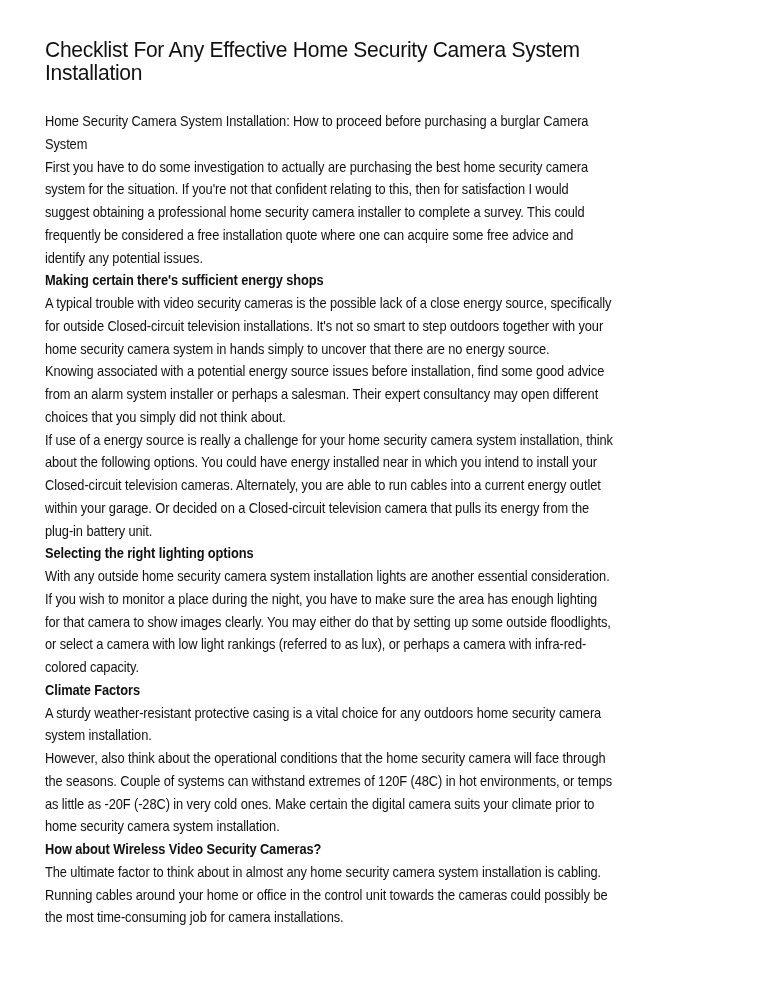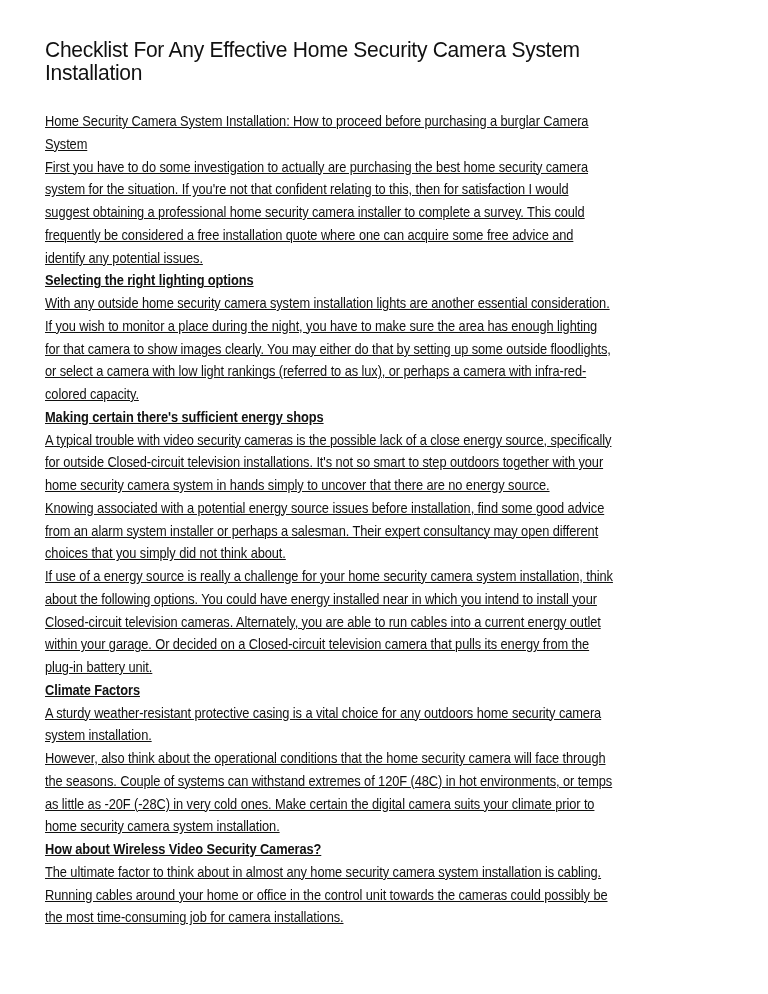--- a/index.html
+++ b/index.html
@@ -28,21 +28,20 @@
       margin: 0;
       letter-spacing: -0.3px;
       transform-origin: left top;
       transform: scaleX(0.935);
       white-space: nowrap;
       color: #111;
     }
     .title .tline { display: block; }
     .body {
       margin-top: 26px;
-      text-decoration: underline;
     }
     .line {
       display: block;
       font-size: 14.2px;
       line-height: 22.75px;
       height: 22.75px;
       white-space: nowrap;
       transform-origin: left top;
       transform: scaleX(0.905);
       letter-spacing: -0.1px;
@@ -66,41 +65,41 @@
       <span class="line">Home Security Camera System Installation: How to proceed before purchasing a burglar Camera</span>
       <span class="line">System</span>
       <span class="line">First you have to do some investigation to actually are purchasing the best home security camera</span>
       <span class="line">system for the situation. If you're not that confident relating to this, then for satisfaction I would</span>
       <span class="line">suggest obtaining a professional home security camera installer to complete a survey. This could</span>
       <span class="line">frequently be considered a free installation quote where one can acquire some free advice and</span>
       <span class="line">identify any potential issues.</span>
     </div>
 
     <div>
-      <span class="line heading">Selecting the right lighting options</span>
-      <span class="line">With any outside home security camera system installation lights are another essential consideration.</span>
-      <span class="line">If you wish to monitor a place during the night, you have to make sure the area has enough lighting</span>
-      <span class="line">for that camera to show images clearly. You may either do that by setting up some outside floodlights,</span>
-      <span class="line">or select a camera with low light rankings (referred to as lux), or perhaps a camera with infra-red-</span>
-      <span class="line">colored capacity.</span>
-    </div>
-
-    <div>
       <span class="line heading">Making certain there's sufficient energy shops</span>
       <span class="line">A typical trouble with video security cameras is the possible lack of a close energy source, specifically</span>
       <span class="line">for outside Closed-circuit television installations. It's not so smart to step outdoors together with your</span>
       <span class="line">home security camera system in hands simply to uncover that there are no energy source.</span>
       <span class="line">Knowing associated with a potential energy source issues before installation, find some good advice</span>
       <span class="line">from an alarm system installer or perhaps a salesman. Their expert consultancy may open different</span>
       <span class="line">choices that you simply did not think about.</span>
       <span class="line">If use of a energy source is really a challenge for your home security camera system installation, think</span>
       <span class="line">about the following options. You could have energy installed near in which you intend to install your</span>
       <span class="line">Closed-circuit television cameras. Alternately, you are able to run cables into a current energy outlet</span>
       <span class="line">within your garage. Or decided on a Closed-circuit television camera that pulls its energy from the</span>
       <span class="line">plug-in battery unit.</span>
+    </div>
+
+    <div>
+      <span class="line heading">Selecting the right lighting options</span>
+      <span class="line">With any outside home security camera system installation lights are another essential consideration.</span>
+      <span class="line">If you wish to monitor a place during the night, you have to make sure the area has enough lighting</span>
+      <span class="line">for that camera to show images clearly. You may either do that by setting up some outside floodlights,</span>
+      <span class="line">or select a camera with low light rankings (referred to as lux), or perhaps a camera with infra-red-</span>
+      <span class="line">colored capacity.</span>
     </div>
 
     <div>
       <span class="line heading">Climate Factors</span>
       <span class="line">A sturdy weather-resistant protective casing is a vital choice for any outdoors home security camera</span>
       <span class="line">system installation.</span>
       <span class="line">However, also think about the operational conditions that the home security camera will face through</span>
       <span class="line">the seasons. Couple of systems can withstand extremes of 120F (48C) in hot environments, or temps</span>
       <span class="line">as little as -20F (-28C) in very cold ones. Make certain the digital camera suits your climate prior to</span>
       <span class="line">home security camera system installation.</span>

